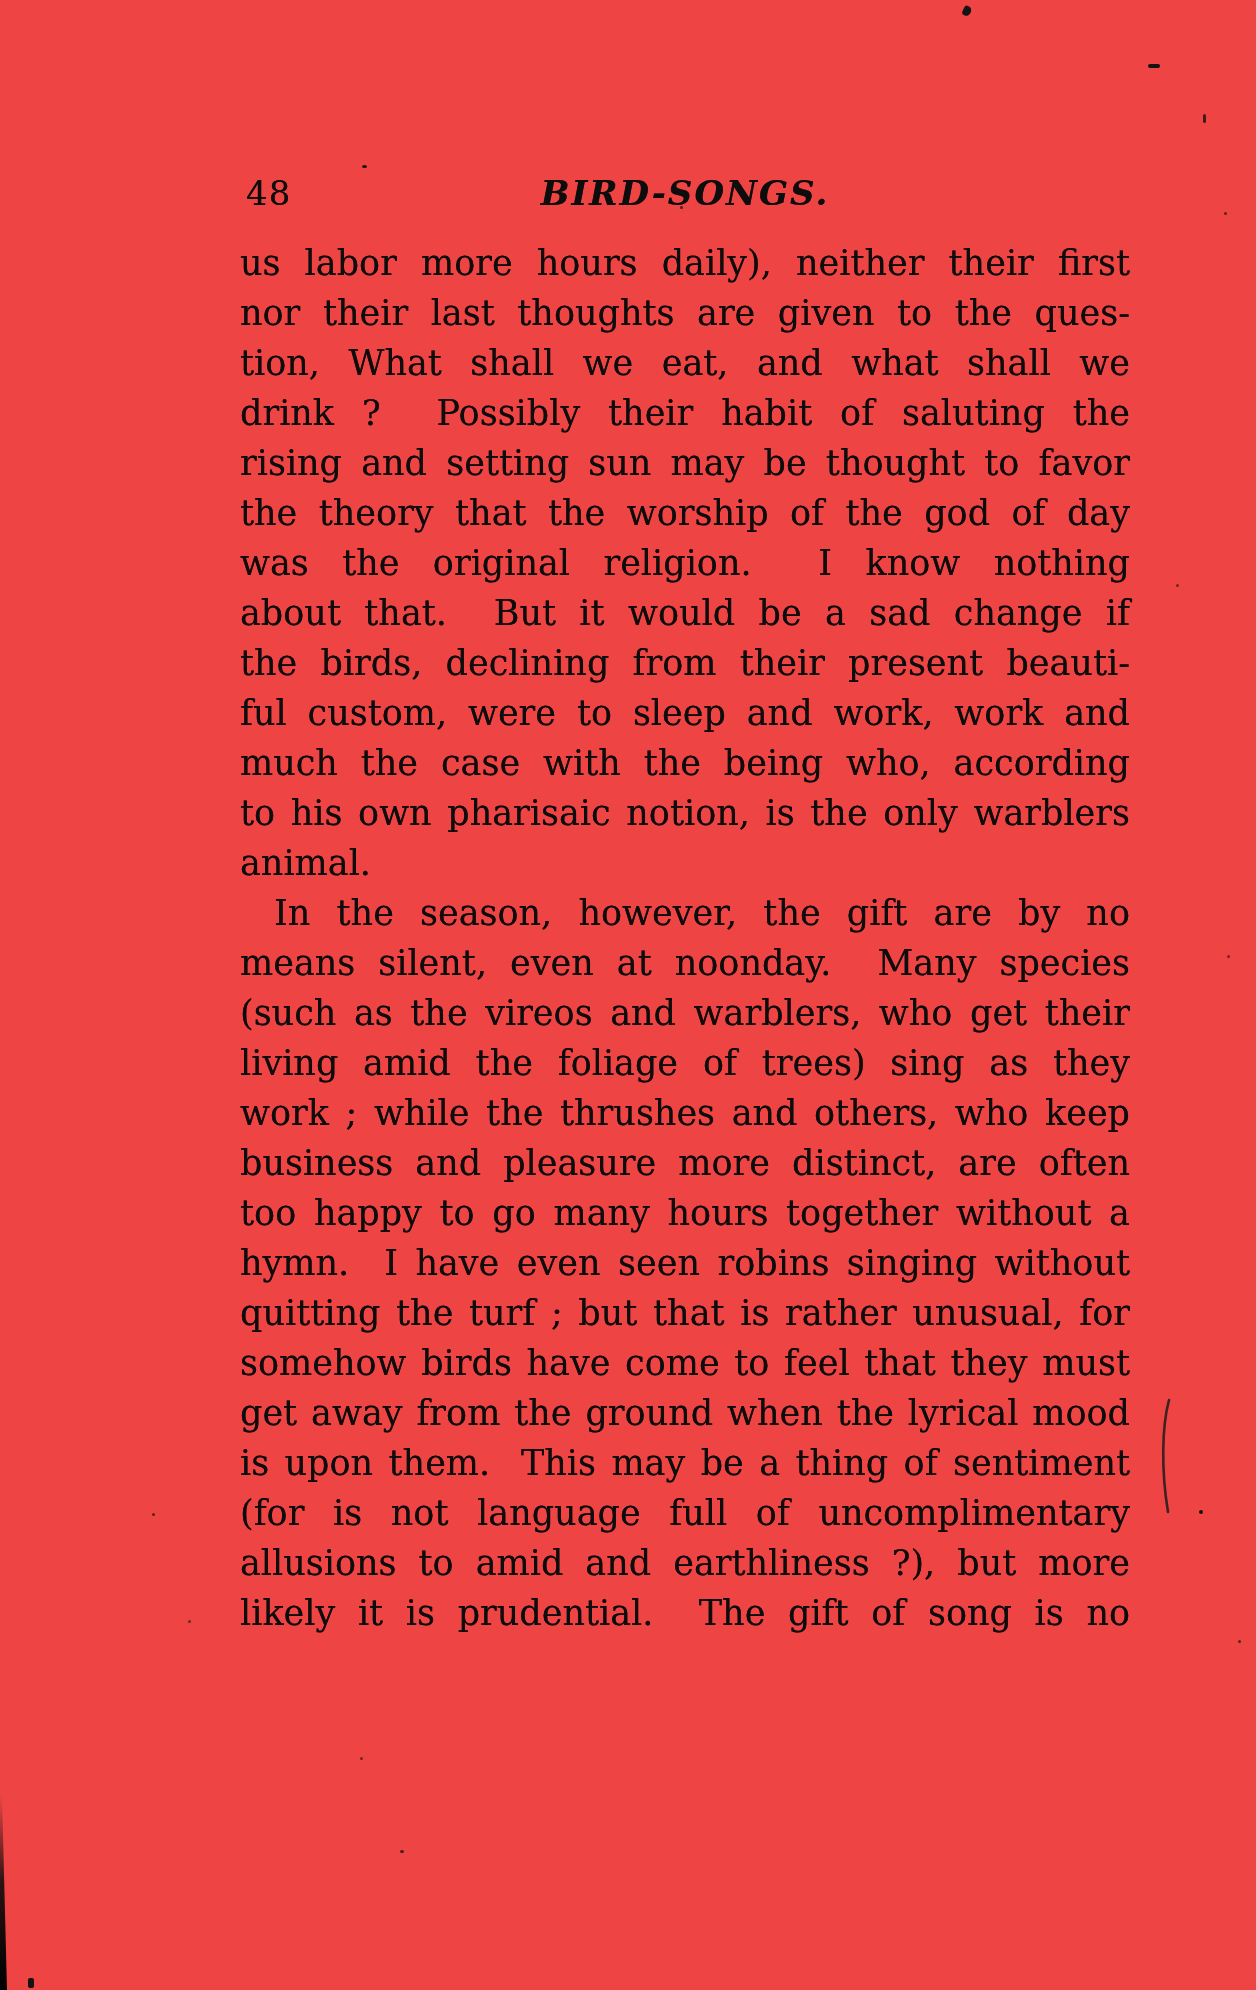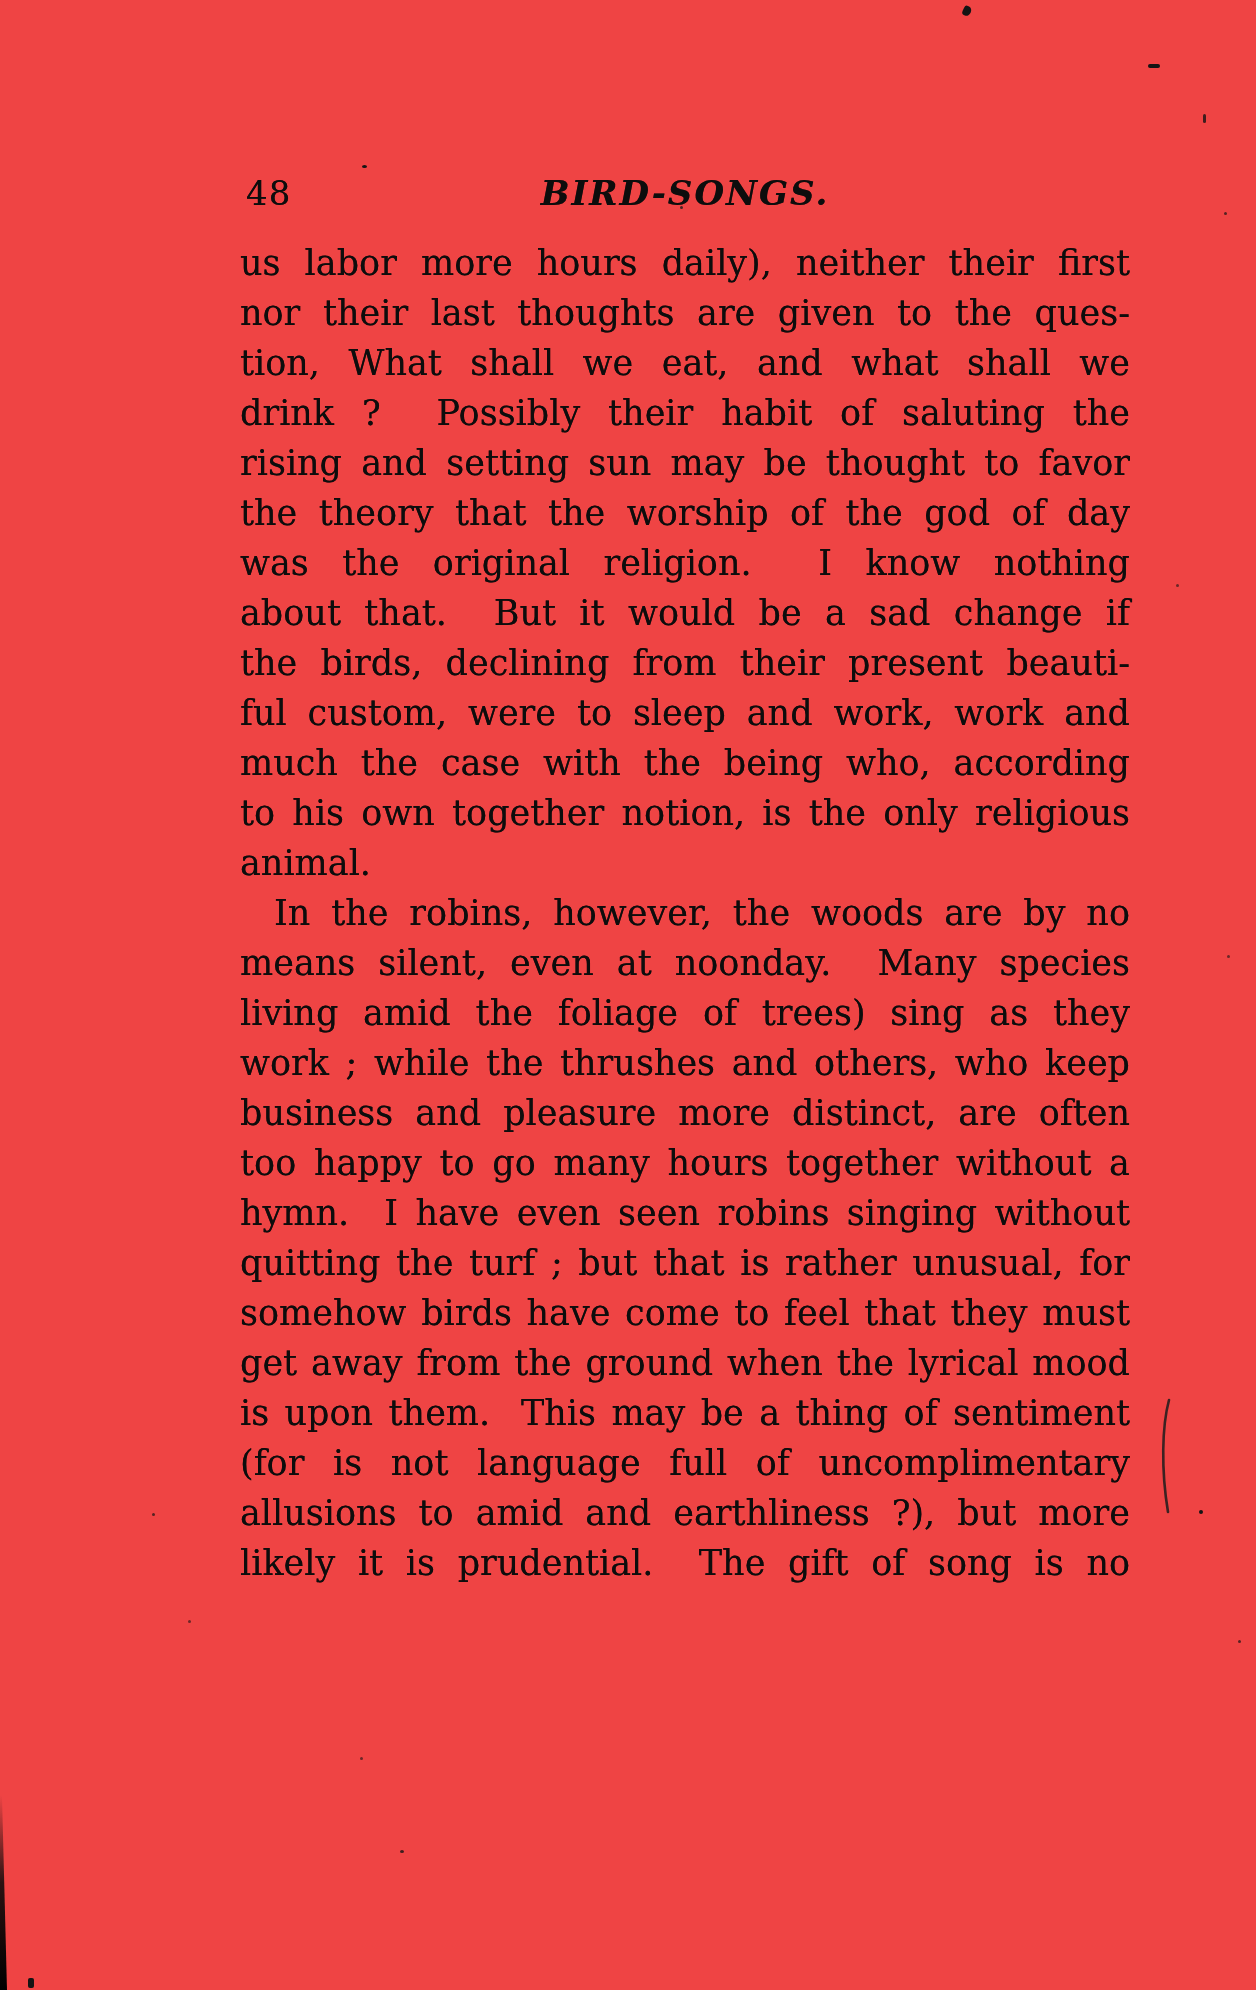--- a/index.html
+++ b/index.html
@@ -66,24 +66,25 @@
       <div class="line">nor their last thoughts are given to the ques-</div>
       <div class="line">tion, What shall we eat, and what shall we</div>
       <div class="line">drink ?  Possibly their habit of saluting the</div>
       <div class="line">rising and setting sun may be thought to favor</div>
       <div class="line">the theory that the worship of the god of day</div>
       <div class="line">was the original religion.  I know nothing</div>
       <div class="line">about that.  But it would be a sad change if</div>
       <div class="line">the birds, declining from their present beauti-</div>
       <div class="line">ful custom, were to sleep and work, work and</div>
       <div class="line">much the case with the being who, according</div>
-      <div class="line">to his own together notion, is the only religious</div>
+      <div class="line">to his own pharisaic notion, is the only warblers</div>
       <div class="line nojust">animal.</div>
-      <div class="line indent">In the robins, however, the woods are by no</div>
+      <div class="line indent">In the season, however, the gift are by no</div>
       <div class="line">means silent, even at noonday.  Many species</div>
+      <div class="line">(such as the vireos and warblers, who get their</div>
       <div class="line">living amid the foliage of trees) sing as they</div>
       <div class="line">work ; while the thrushes and others, who keep</div>
       <div class="line">business and pleasure more distinct, are often</div>
       <div class="line">too happy to go many hours together without a</div>
       <div class="line">hymn.  I have even seen robins singing without</div>
       <div class="line">quitting the turf ; but that is rather unusual, for</div>
       <div class="line">somehow birds have come to feel that they must</div>
       <div class="line">get away from the ground when the lyrical mood</div>
       <div class="line">is upon them.  This may be a thing of sentiment</div>
       <div class="line">(for is not language full of uncomplimentary</div>

